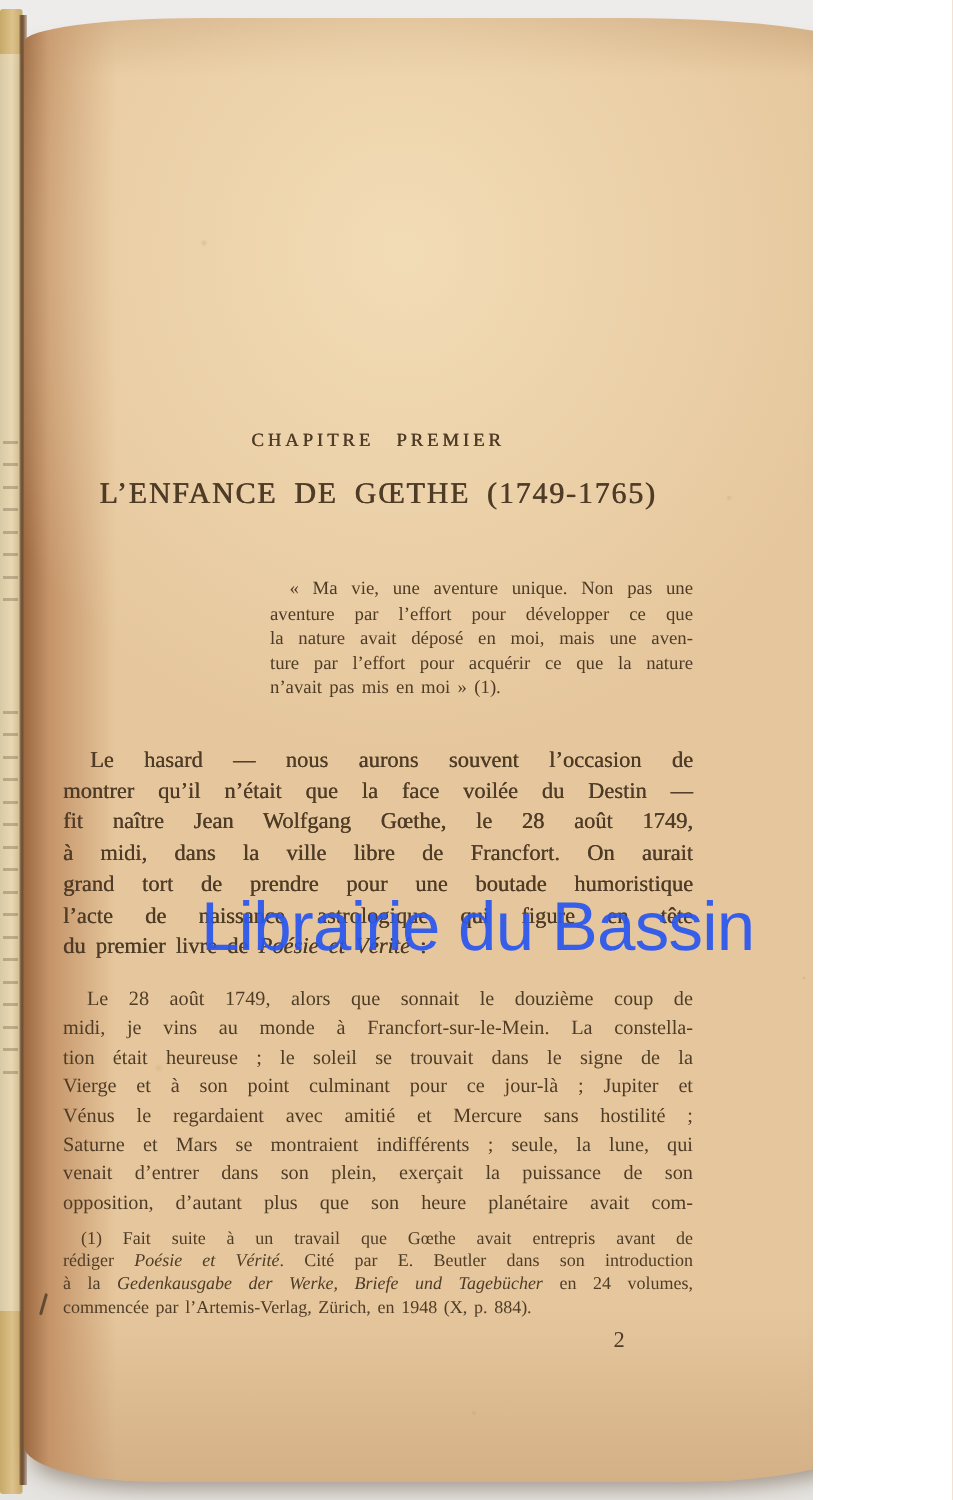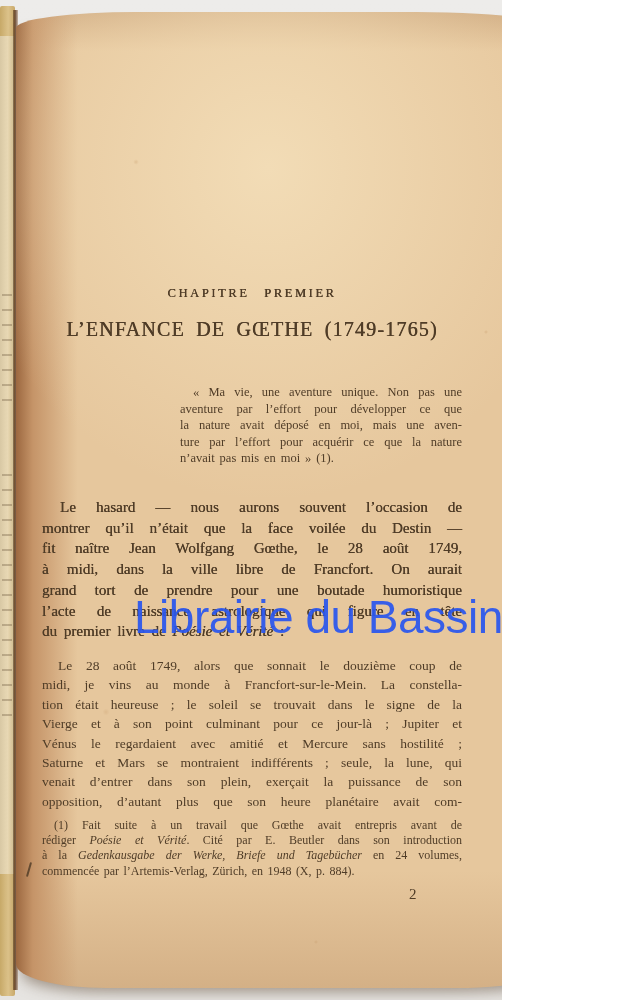--- a/index.html
+++ b/index.html
@@ -1,19 +1,20 @@
 <!DOCTYPE html>
 <html><head>
 <meta charset="utf-8">
 <style>
   html,body{margin:0;padding:0;}
   .scene{
     position:relative;width:502px;height:1000px;overflow:hidden;
     background:linear-gradient(180deg,#edecea 0%,#eae8e5 55%,#e6e4e1 100%);
     font-family:"Liberation Serif", serif;
+    padding-left:40px;
   }
   
   .cover-strip{
     position:absolute;left:0;top:6px;width:15px;height:990px;
     background:linear-gradient(90deg,#c7a968 0%,#dcc28a 55%,#c9a96a 100%);
     border-radius:2px;
   }
   .left-page-sliver{
     position:absolute;left:0;top:36px;width:14px;height:838px;
     background:linear-gradient(90deg,#d8c8a4 0%,#e9d9b5 55%,#d6c294 100%);

